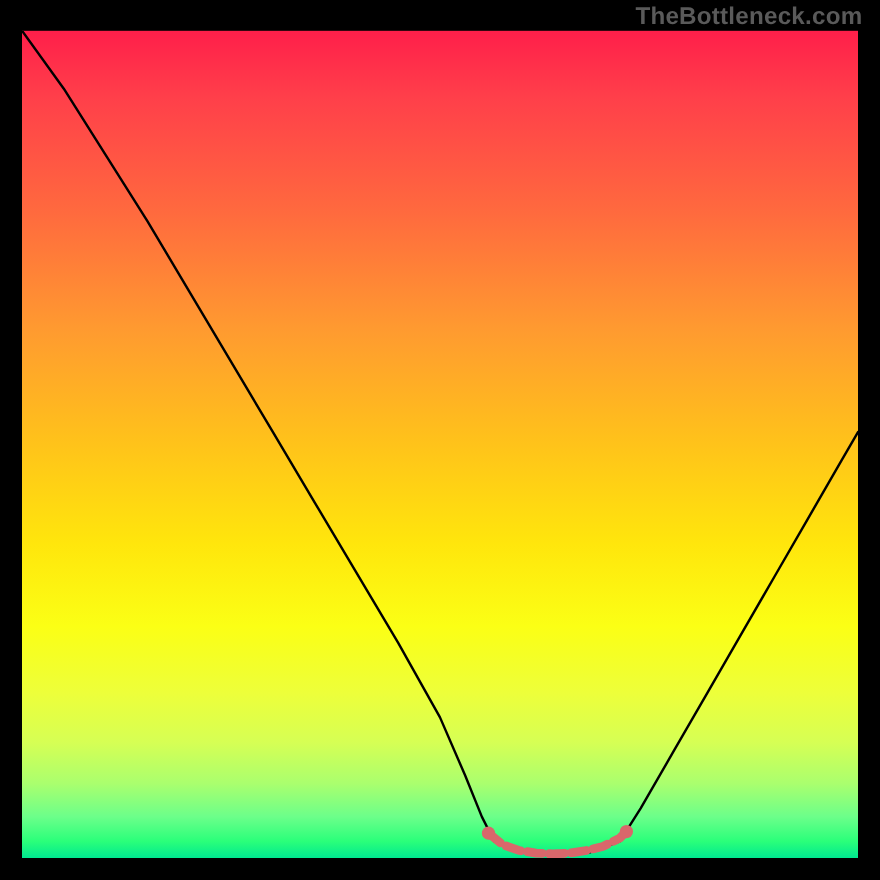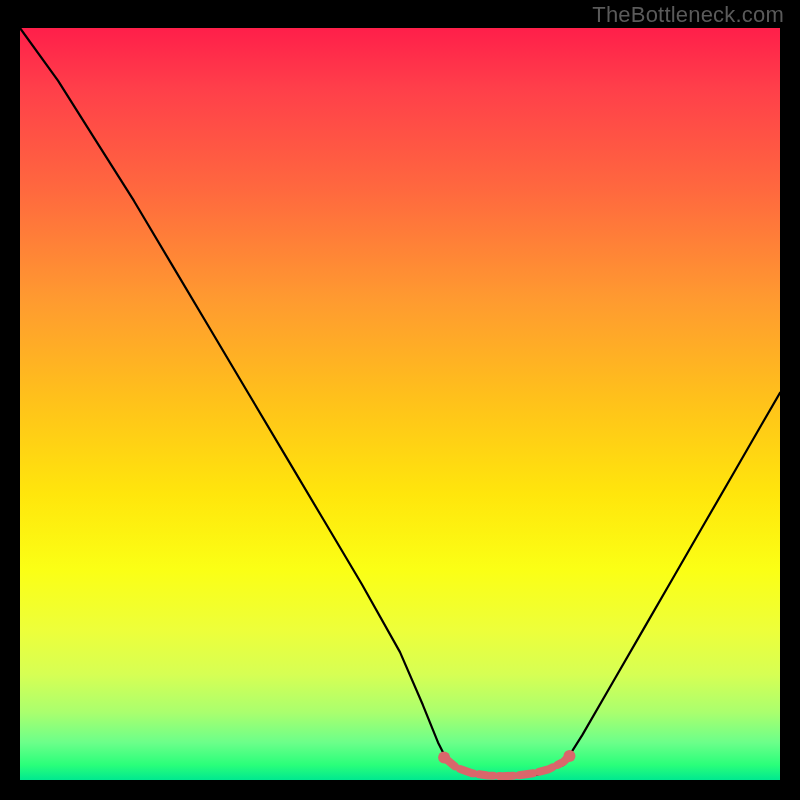--- a/index.html
+++ b/index.html
@@ -15,21 +15,21 @@
     width: 800px;
     height: 800px;
     background: #000;
   }
   .watermark {
     position: absolute;
     top: 2px;
     right: 16px;
     font-family: Arial, Helvetica, sans-serif;
     font-size: 22px;
-    font-weight: 400;
+    font-weight: 700;
     color: #5a5a5a;
     letter-spacing: 0.2px;
     z-index: 5;
   }
   .plot {
     position: absolute;
     left: 20px;
     top: 28px;
     width: 760px;
     height: 752px;

